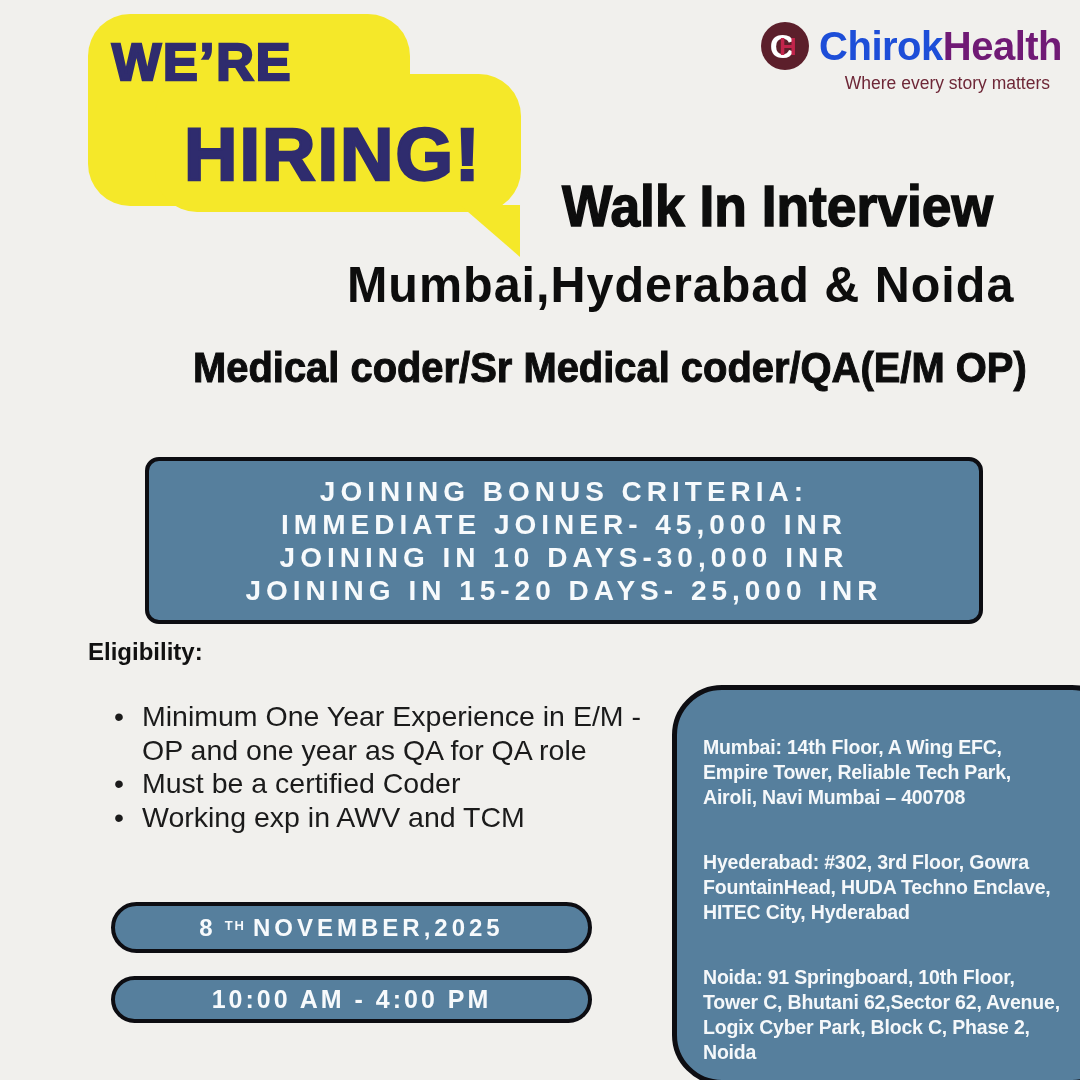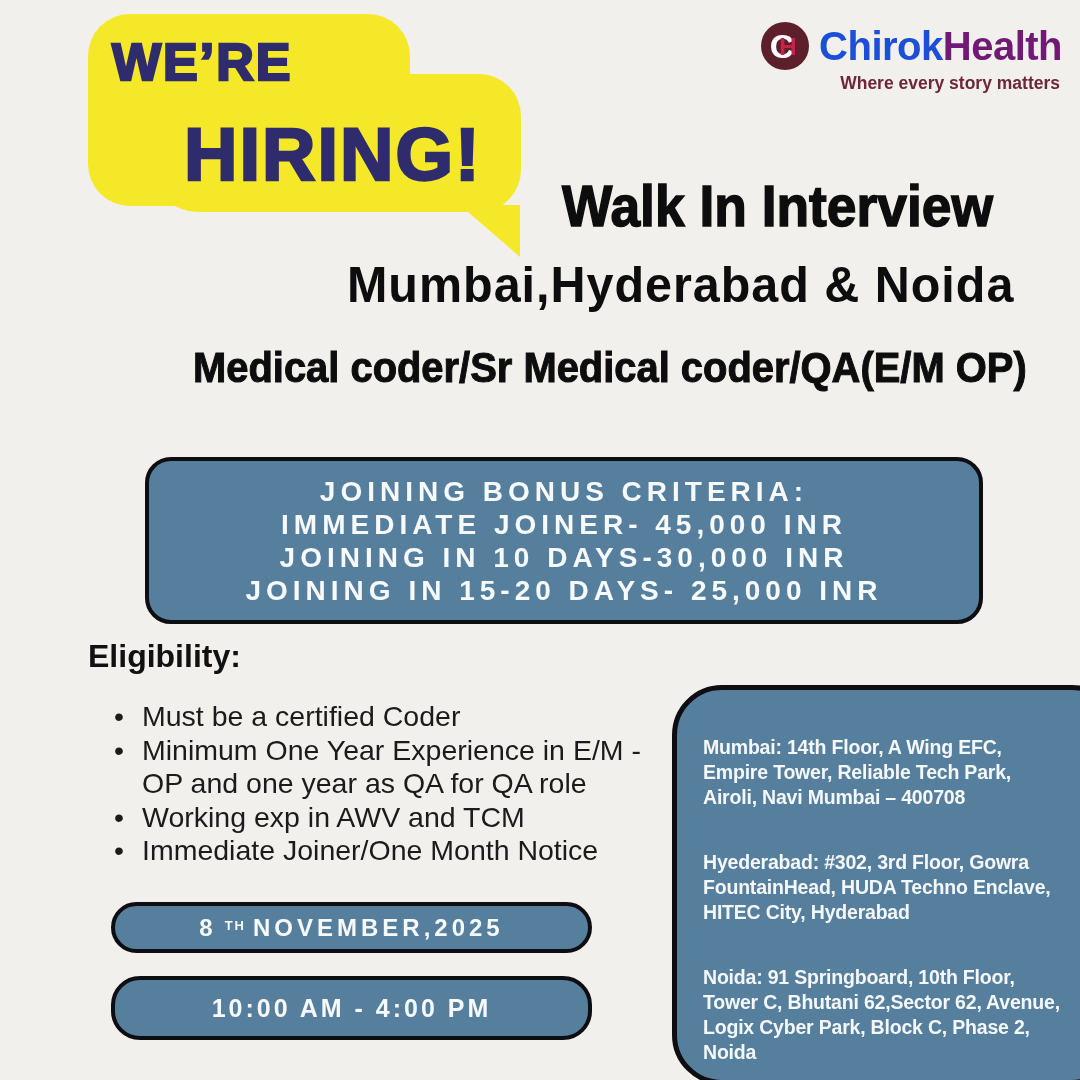--- a/index.html
+++ b/index.html
@@ -19,57 +19,57 @@
   .badge-l1 { left:112px; top:36px; font-size:52px; }
   .badge-l2 { left:184px; top:118px; font-size:74px; }
 
   
   .logo { position:absolute; top:22px; right:18px; display:flex; flex-direction:column;
           align-items:flex-end; }
   .logo-row { display:flex; align-items:center; gap:10px; }
   .logo-name { font-size:40px; font-weight:bold; letter-spacing:-0.5px; white-space:nowrap; }
   .logo-name .primary { color:#1d4ed8; }
   .logo-name .secondary { color:#701a75; }
-  .logo-tagline { font-size:17.5px; font-weight:bold; color:#6e2737; margin-top:3px;
-          margin-right:2px; white-space:nowrap; }
+  .logo-tagline { font-size:17.5px; font-weight:normal; color:#6e2737; margin-top:3px;
+          margin-right:12px; white-space:nowrap; }
 
   
   .h-walkin { position:absolute; left:562px; top:172px; font-size:58px; font-weight:bold;
           color:#0d0d0d; white-space:nowrap; transform:scaleX(0.92); transform-origin:left top;
           -webkit-text-stroke:1.5px #0d0d0d; }
   .h-loc { position:absolute; left:347px; top:256px; font-size:50px; font-weight:bold;
           color:#0d0d0d; letter-spacing:1px; white-space:nowrap; transform:scaleX(0.97);
           transform-origin:left top; }
   .h-roles { position:absolute; left:193px; top:344px; font-size:42px; font-weight:bold;
           color:#0d0d0d; white-space:nowrap; transform:scaleX(0.95); transform-origin:left top;
           -webkit-text-stroke:1px #0d0d0d; }
 
   
   .bonus-box { position:absolute; left:145px; top:457px; width:838px; height:167px;
-          background:#567f9d; border:4px solid #0d0d12; border-radius:26px;
+          background:#567f9d; border:4px solid #0d0d12; border-radius:14px;
           display:flex; flex-direction:column; align-items:center; justify-content:center;
           color:#f7fafc; font-weight:bold; }
   .bonus-line { font-size:28px; line-height:33px; letter-spacing:5px; white-space:nowrap; }
   .bonus-line.it { }
 
   
-  .elig-heading { position:absolute; left:88px; top:638px; font-size:32px; font-weight:bold;
+  .elig-heading { position:absolute; left:88px; top:638px; font-size:24px; font-weight:bold;
           color:#111; }
   .elig-list { position:absolute; left:110px; top:700px; width:578px; list-style:none;
           font-size:28.5px; line-height:33.5px; color:#1b1b1b; }
   .elig-list li { padding-left:32px; position:relative; }
   .elig-list li::before { content:"\2022"; position:absolute; left:4px; top:0; }
 
   
   .pill { position:absolute; background:#567f9d; border:4px solid #0d0d12;
           display:flex; align-items:center; justify-content:center;
           color:#f7fafc; font-weight:bold; white-space:nowrap; }
   .pill-date { left:111px; top:902px; width:481px; height:51px; border-radius:26px;
           font-size:24px; letter-spacing:4px; }
-  .pill-time { left:111px; top:976px; width:481px; height:64px; border-radius:29px;
+  .pill-time { left:111px; top:976px; width:481px; height:47px; border-radius:29px;
           font-size:25px; letter-spacing:3px; }
   .pill-date sup { font-size:13px; position:relative; top:-2px; margin:0 7px 0 8px;
           letter-spacing:2px; }
 
   
   .venues-box { position:absolute; left:672px; top:685px; width:450px; height:400px;
           background:#567f9d; border:5px solid #0d0d12; border-radius:50px;
           padding:45px 10px 0 26px; color:#f5f8fa; font-weight:bold;
           font-size:19.5px; line-height:25px; letter-spacing:-0.2px; }
   .venues-box .venue { margin-bottom:40px; }
@@ -106,24 +106,23 @@
 
   <div class="bonus-box">
     <div class="bonus-line">JOINING BONUS CRITERIA:</div>
     <div class="bonus-line it">IMMEDIATE JOINER- 45,000 INR</div>
     <div class="bonus-line it">JOINING IN 10 DAYS-30,000 INR</div>
     <div class="bonus-line it">JOINING IN 15-20 DAYS- 25,000 INR</div>
   </div>
 
   <div class="elig-heading">Eligibility:</div>
   <ul class="elig-list">
+    <li>Minimum One Year Experience in E/M - OP and one year as QA for QA role</li>
     <li>Must be a certified Coder</li>
-    <li>Minimum One Year Experience in E/M - OP and one year as QA for QA role</li>
     <li>Working exp in AWV and TCM</li>
-    <li>Immediate Joiner/One Month Notice</li>
   </ul>
 
   <div class="pill pill-date">
     <span>8</span>
       <sup>TH</sup>
       <span>NOVEMBER,2025</span>
   </div>
   <div class="pill pill-time">
     <span>10:00 AM - 4:00 PM</span>
   </div>

